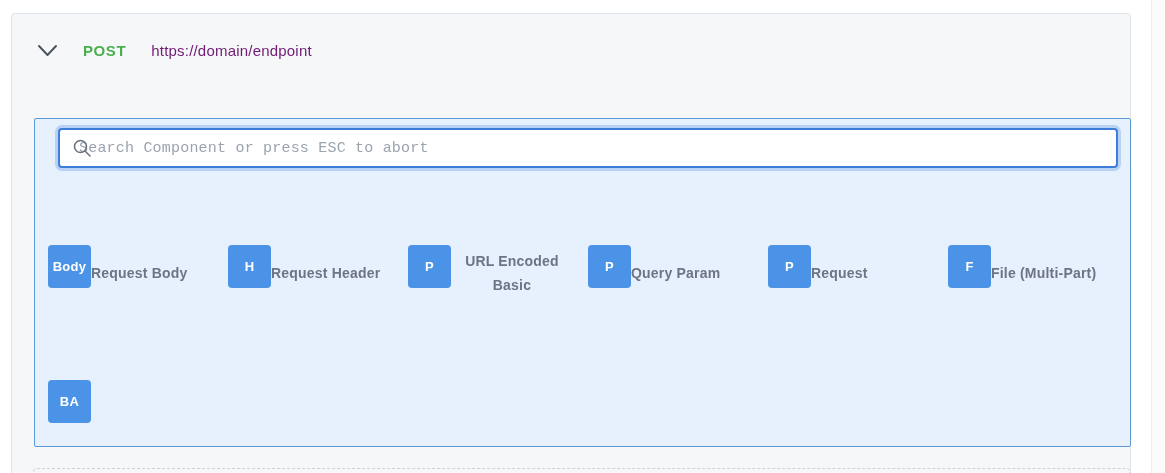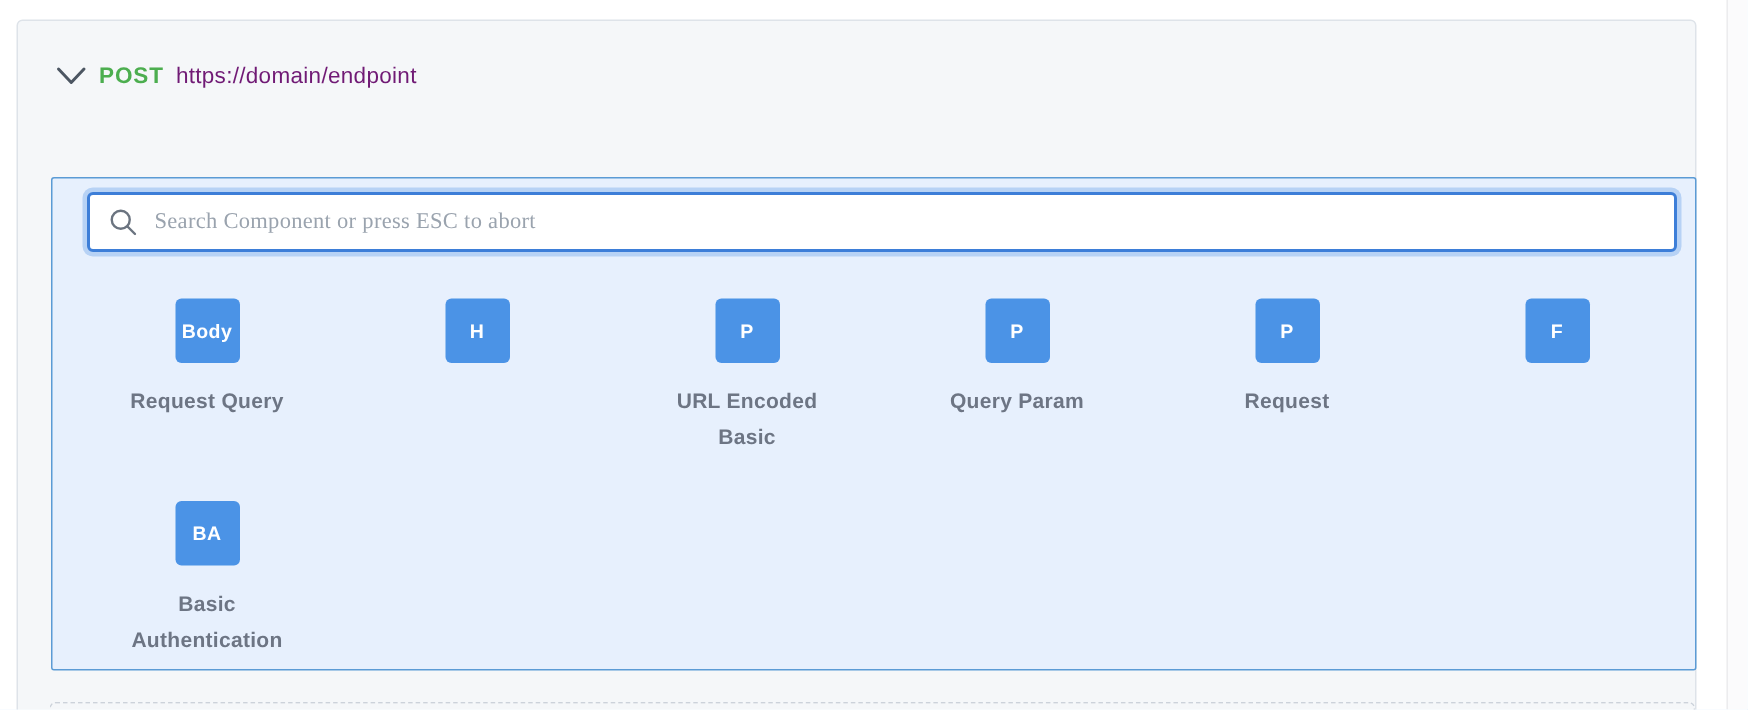--- a/index.html
+++ b/index.html
@@ -20,21 +20,21 @@
     position: absolute;
     left: 11px; top: 13px;
     width: 1120px; height: 560px;
     background: #f5f7f9;
     border: 1px solid #dee3e9;
     border-radius: 4px;
   }
   .card-header {
     display: flex;
     align-items: center;
-    gap: 8px;
+    gap: 25px;
     padding: 26px 0 0 25px;
     height: 46px;
   }
   .chevron { display: inline-flex; align-items: center; cursor: pointer; }
   .method {
     color: #4cae4f;
     font-weight: bold;
     font-size: 15px;
     letter-spacing: 0.6px;
   }
@@ -55,44 +55,44 @@
     position: absolute;
     left: 23px; top: 9px;
     width: 1060px; height: 40px;
   }
   .search-input {
     width: 100%; height: 100%;
     border: 2px solid #3d7ed8;
     border-radius: 4px;
     box-shadow: 0 0 0 3px rgba(125, 172, 235, 0.45);
     background: #ffffff;
-    padding: 0 12px 0 43px;
+    padding: 0 12px 0 19px;
     font-size: 15px;
     color: #404040;
-    font-family: Liberation Serif, serif;
+    font-family: Liberation Mono, monospace;
     outline: none;
   }
   .search-input::placeholder { color: #9aa3ae; letter-spacing: 0.2px; }
   .search-icon {
     position: absolute;
     left: 15px; top: 11px;
     width: 18px; height: 18px;
     pointer-events: none;
   }
   .grid {
     position: absolute;
     left: 13px; top: 80px;
     width: 1080px;
     display: grid;
     grid-template-columns: repeat(6, 1fr);
   }
   .cell {
     min-height: 135px;
     display: flex;
-    flex-direction: column;
+    flex-direction: row;
     align-items: center;
     cursor: pointer;
   }
   .tile {
     width: 43px; height: 43px;
     background: #4b93e6;
     border-radius: 4px;
     color: #ffffff;
     font-weight: bold;
     font-size: 13px;
@@ -143,49 +143,50 @@
       <svg class="search-icon" viewBox="0 0 18 18">
         <circle cx="7.5" cy="7.5" r="6" fill="none" stroke="#6b7480" stroke-width="1.6"></circle>
         <line x1="12" y1="12" x2="17" y2="17" stroke="#6b7480" stroke-width="1.6" stroke-linecap="round"></line>
       </svg>
     </div>
 
     <div class="grid">
 
       <div class="cell">
         <div class="tile">Body</div>
-        <div class="tile-label">Request Query</div>
+        <div class="tile-label">Request Body</div>
       </div>
 
       <div class="cell">
         <div class="tile">H</div>
+        <div class="tile-label">Request Header</div>
       </div>
 
       <div class="cell">
         <div class="tile">P</div>
         <div class="tile-label">URL Encoded Basic</div>
       </div>
 
       <div class="cell">
         <div class="tile">P</div>
         <div class="tile-label">Query Param</div>
       </div>
 
       <div class="cell">
         <div class="tile">P</div>
         <div class="tile-label">Request</div>
       </div>
 
       <div class="cell">
         <div class="tile">F</div>
+        <div class="tile-label">File (Multi-Part)</div>
       </div>
 
       <div class="cell">
         <div class="tile">BA</div>
-        <div class="tile-label">Basic Authentication</div>
       </div>
 
     </div>
   </div>
 
   <div class="dashed-box"></div>
 
 </div>
 
 </body></html>

